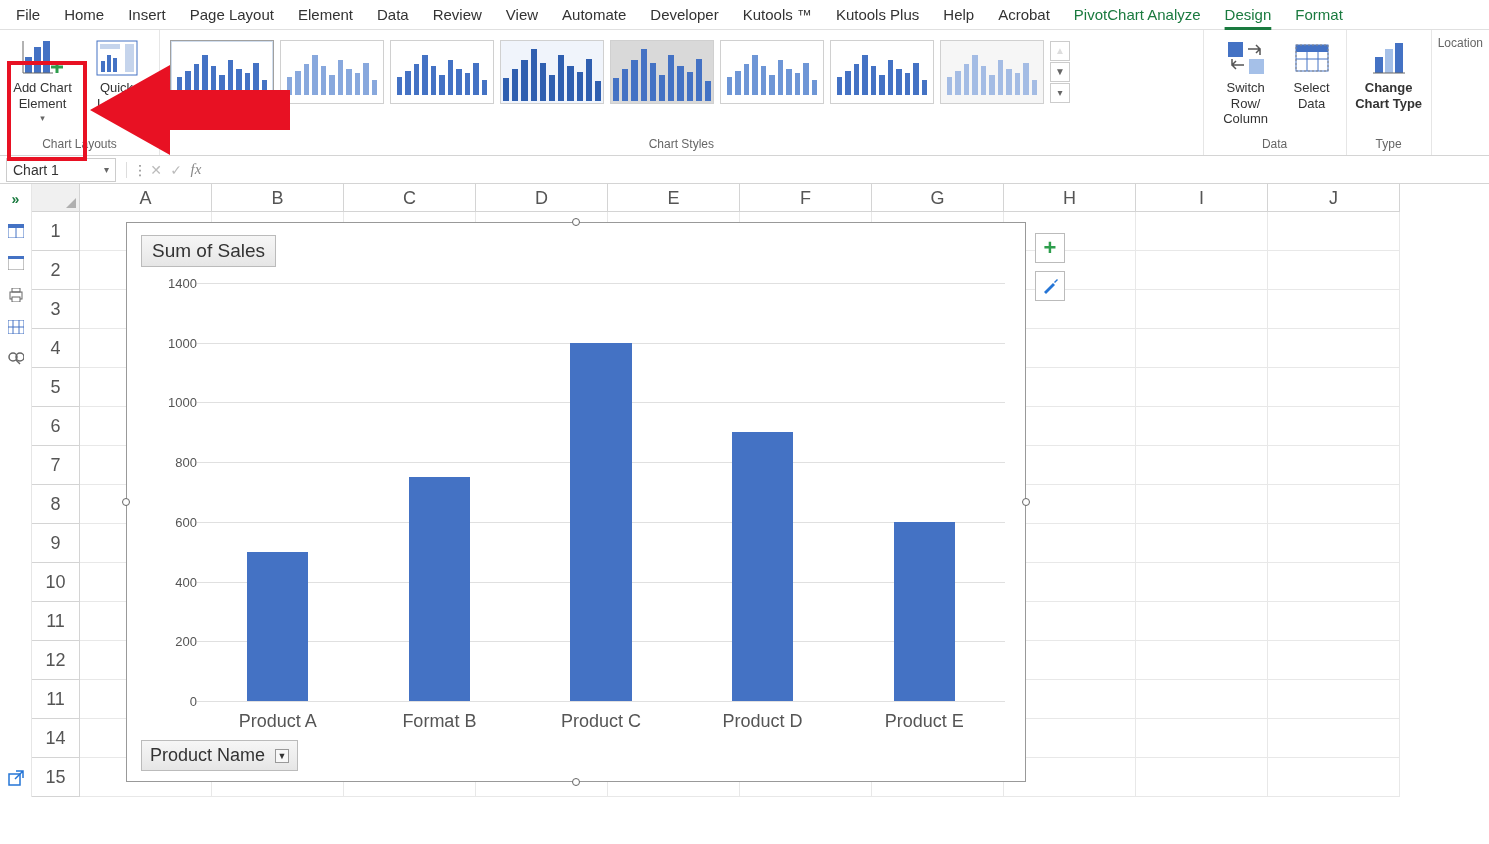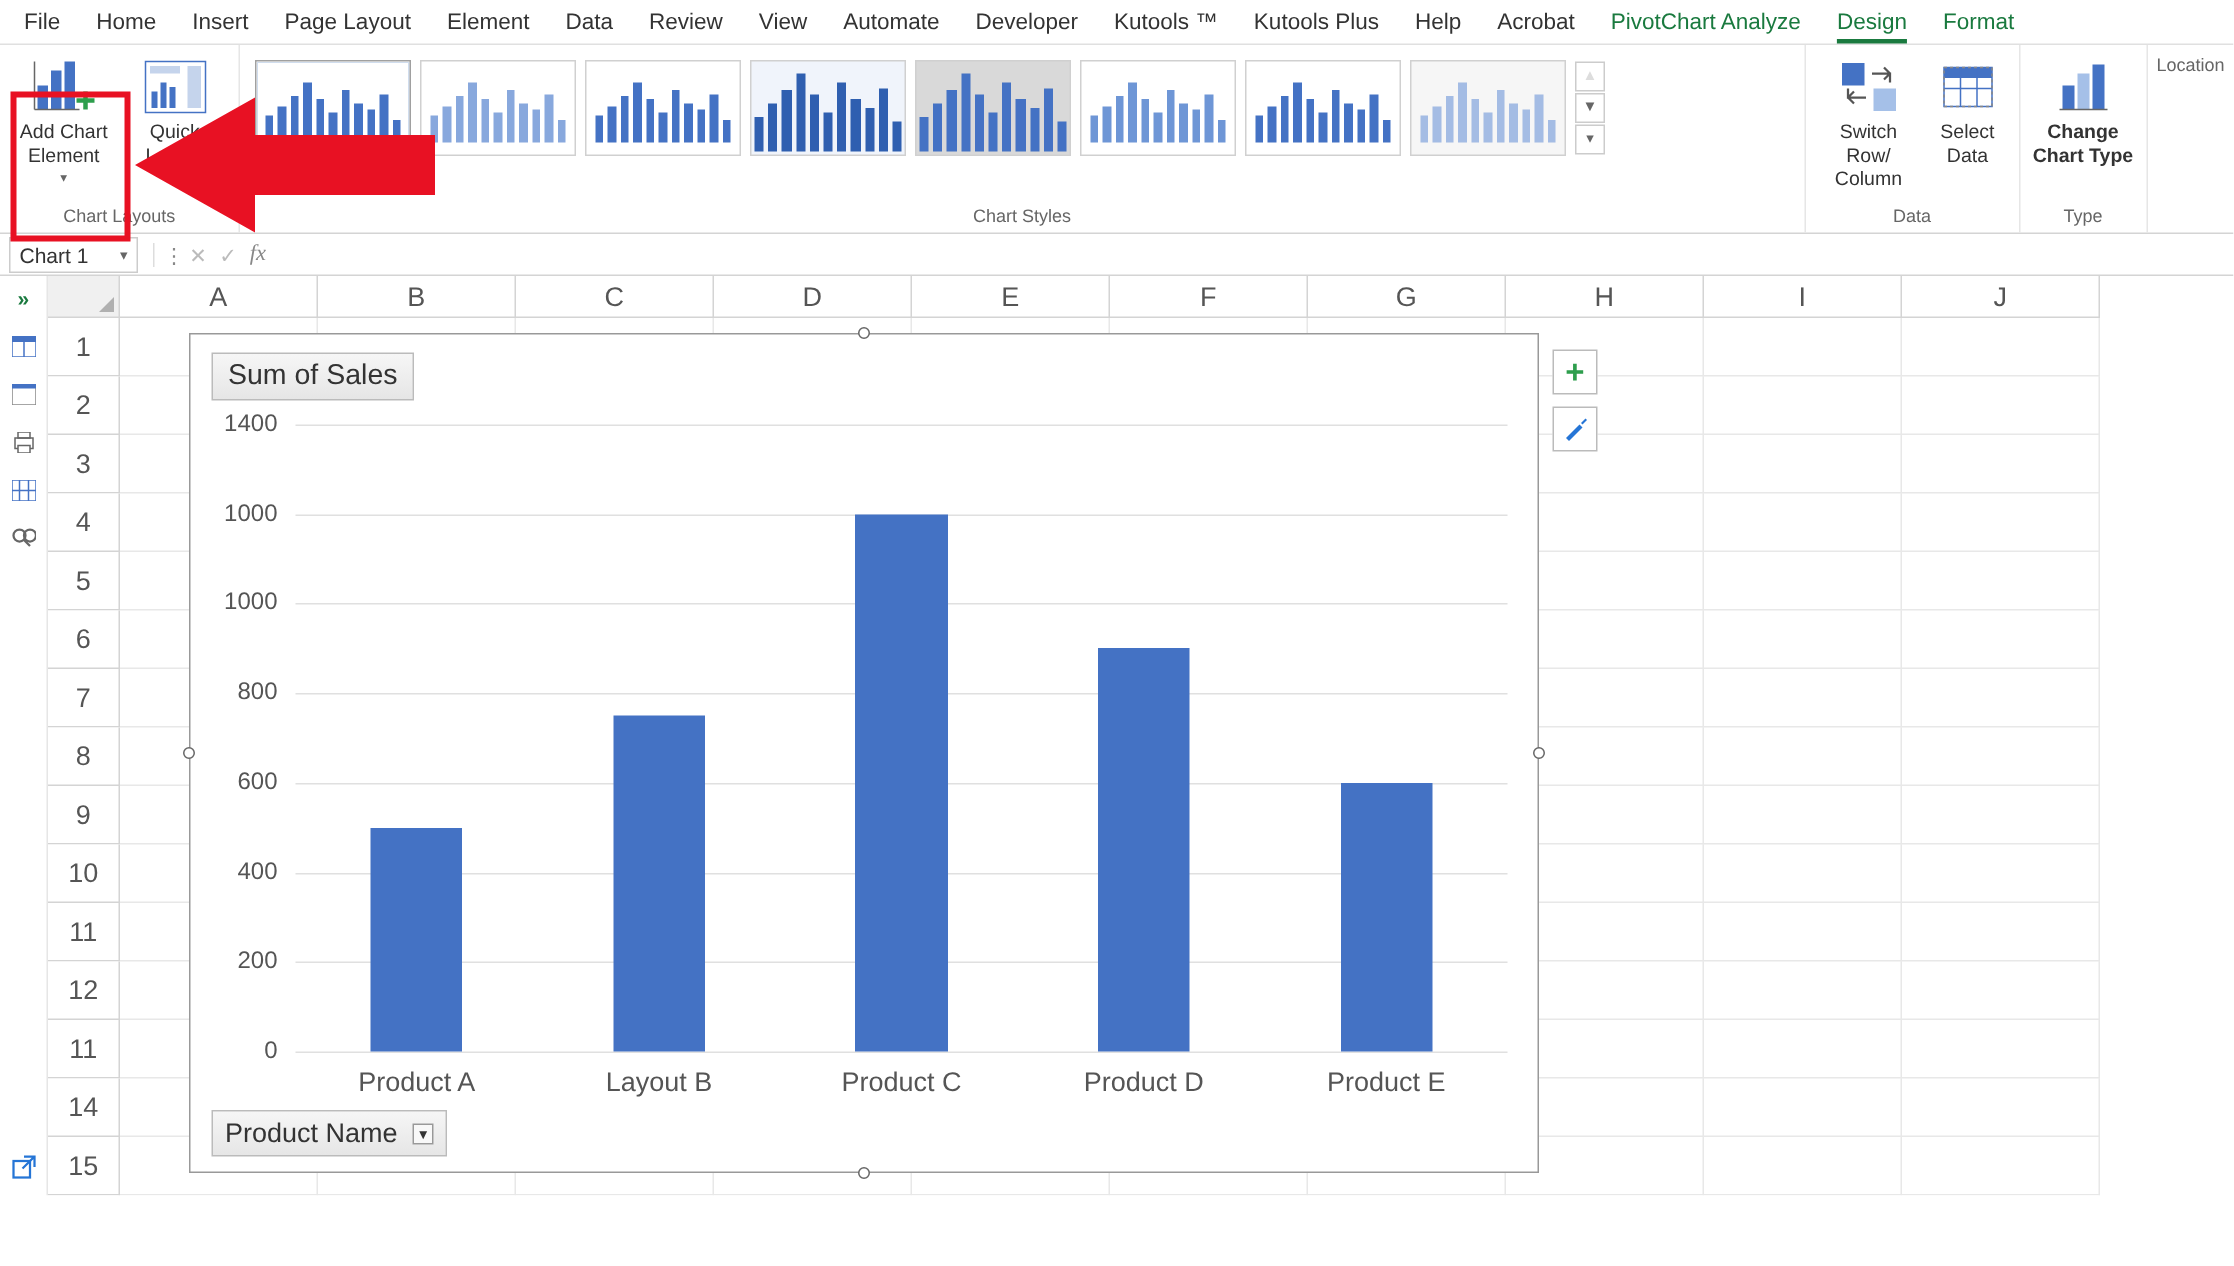--- a/index.html
+++ b/index.html
@@ -24,21 +24,21 @@
 
     
     .style-gallery { display: flex; align-items: center; gap: 6px; padding: 6px 4px; }
     .style-thumb { width: 104px; height: 64px; border: 1px solid #d0d0d0; background: #fafafa; padding: 4px; position: relative; cursor: pointer; }
     .style-thumb.selected { border: 1px solid #a0a0a0; background: #f0f0f0; box-shadow: inset 0 0 0 1px #d0ddee; }
     .gallery-nav { width: 20px; display: flex; flex-direction: column; gap: 1px; }
     .gallery-nav-btn { width: 20px; height: 20px; border: 1px solid #ccc; background: #fff; text-align: center; font-size: 10px; line-height: 18px; cursor: pointer; color: #666; }
 
     
     .formula-bar { display: flex; align-items: center; height: 28px; border-bottom: 1px solid #d4d4d4; background: #fff; }
-    .name-box { width: 86px; height: 24px; border: 1px solid #ccc; margin: 0 6px; padding: 0 6px; display: flex; align-items: center; justify-content: space-between; font-size: 14px; }
+    .name-box { width: 110px; height: 24px; border: 1px solid #ccc; margin: 0 6px; padding: 0 6px; display: flex; align-items: center; justify-content: space-between; font-size: 14px; }
     .fb-icon { width: 20px; text-align: center; color: #888; font-size: 14px; cursor: pointer; }
     .fb-icon.sep { border-left: 1px solid #ddd; margin-left: 4px; padding-left: 6px; }
     .fx-icon { font-style: italic; font-family: "Times New Roman", serif; font-size: 15px; }
     .formula-input { flex: 1; height: 24px; border: none; padding: 0 6px; font-size: 14px; }
 
     
     .main-area { display: flex; height: calc(100% - 184px); position: relative; }
     .side-panel { width: 32px; background: #fff; border-right: 1px solid #e6e6e6; display: flex; flex-direction: column; align-items: center; gap: 14px; padding-top: 6px; }
     .side-icon { width: 18px; height: 18px; display: flex; align-items: center; justify-content: center; color: #4472c4; cursor: pointer; }
     .side-expand { color: #1a7a3f; font-weight: bold; font-size: 14px; }
@@ -57,21 +57,21 @@
     
     .chart-container { position: absolute; left: 94px; top: 38px; width: 900px; height: 560px; background: #fff; border: 1px solid #999; }
     .chart-handle { position: absolute; width: 8px; height: 8px; background: #fff; border: 1px solid #666; border-radius: 50%; }
     .ch-n { top: -5px; left: 50%; margin-left: -4px; }
     .ch-s { bottom: -5px; left: 50%; margin-left: -4px; }
     .ch-e { right: -5px; top: 50%; margin-top: -4px; }
     .ch-w { left: -5px; top: 50%; margin-top: -4px; }
     .chart-title-box { display: inline-block; margin: 12px 0 0 14px; padding: 4px 10px; background: linear-gradient(#f6f6f6,#e6e6e6); border: 1px solid #bbb; font-size: 19px; color: #333; }
     .plot-area { position: absolute; left: 70px; top: 60px; right: 20px; bottom: 80px; }
     .grid-line { position: absolute; left: 0; right: 0; border-top: 1px solid #e0e0e0; }
-    .y-tick { position: absolute; right: 100%; margin-right: 12px; transform: translateY(-50%); font-size: 16px; color: #555; }
+    .y-tick { position: absolute; right: 100%; margin-right: 0; transform: translateY(-50%); font-size: 13px; color: #555; }
     .bars-row { position: absolute; left: 0; right: 0; bottom: 0; height: 100%; display: flex; justify-content: space-around; align-items: flex-end; }
     .bar-col { width: 18%; display: flex; flex-direction: column; align-items: center; height: 100%; justify-content: flex-end; position: relative; }
     .bar { width: 42%; background: #4472c4; }
     .bar-label { position: absolute; top: 100%; margin-top: 10px; font-size: 18px; color: #555; white-space: nowrap; }
     .axis-dropdown { position: absolute; left: 14px; bottom: 10px; display: inline-flex; align-items: center; padding: 4px 8px; background: linear-gradient(#f6f6f6,#e6e6e6); border: 1px solid #bbb; font-size: 18px; color: #333; gap: 10px; }
     .axis-dropdown .dd-arrow { width: 14px; height: 14px; border: 1px solid #999; display: inline-flex; align-items: center; justify-content: center; font-size: 9px; background: #f8f8f8; }
 
     .chart-side-btns { position: absolute; left: 100%; top: 10px; margin-left: 10px; display: flex; flex-direction: column; gap: 8px; }
     .chart-side-btn { width: 30px; height: 30px; border: 1px solid #bbb; background: #fff; display: flex; align-items: center; justify-content: center; font-size: 18px; cursor: pointer; }
     .plus-green { color: #2e9e4d; font-weight: bold; font-size: 22px; }
@@ -631,21 +631,21 @@
           <div class="y-tick" style="top: 14.2857%;">1000</div>
           <div class="grid-line" style="top: 0%;"></div>
           <div class="y-tick" style="top: 0%;">1400</div>
           <div class="bars-row">
             <div class="bar-col">
               <div class="bar" style="height: 35.7143%; background: rgb(68, 114, 196);"></div>
               <div class="bar-label">Product A</div>
             </div>
             <div class="bar-col">
               <div class="bar" style="height: 53.5714%; background: rgb(68, 114, 196);"></div>
-              <div class="bar-label">Layout B</div>
+              <div class="bar-label">Format B</div>
             </div>
             <div class="bar-col">
               <div class="bar" style="height: 85.7143%; background: rgb(68, 114, 196);"></div>
               <div class="bar-label">Product C</div>
             </div>
             <div class="bar-col">
               <div class="bar" style="height: 64.2857%; background: rgb(68, 114, 196);"></div>
               <div class="bar-label">Product D</div>
             </div>
             <div class="bar-col">

